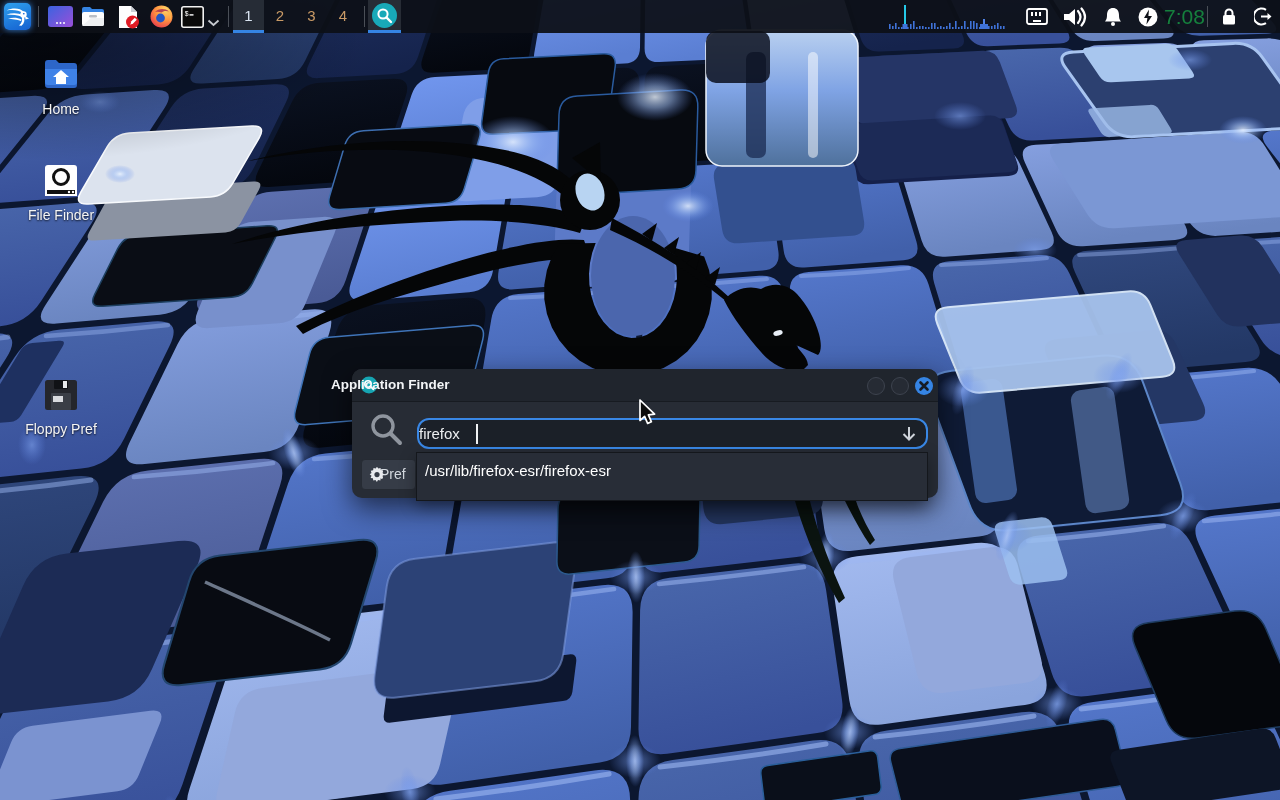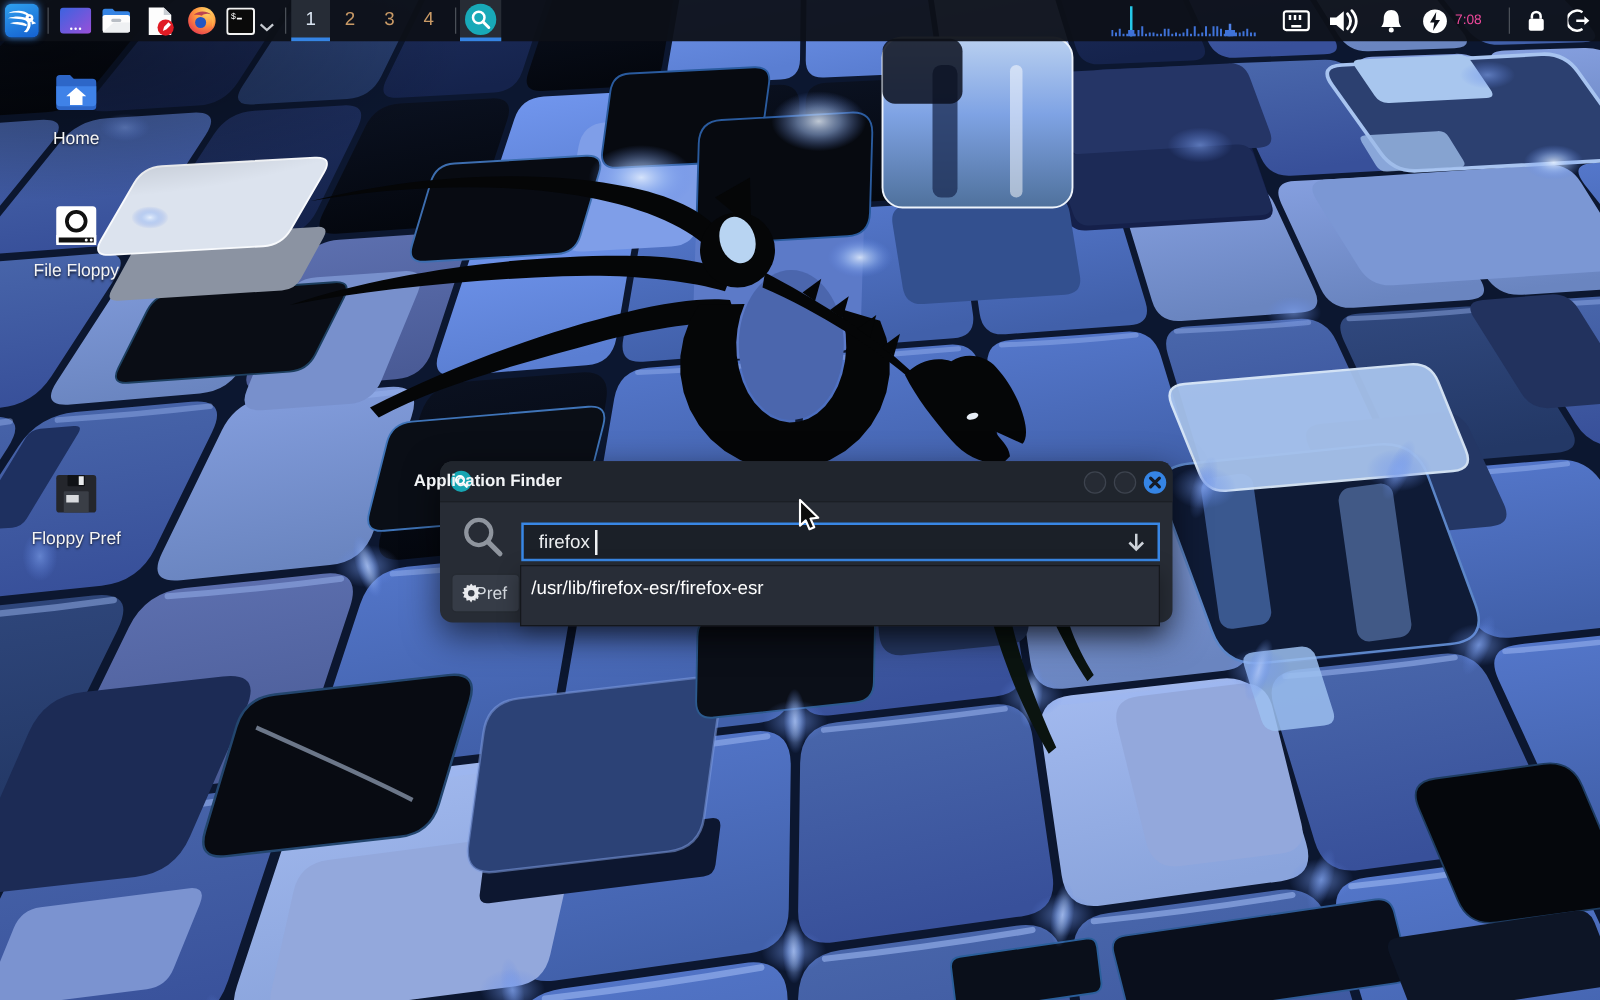--- a/index.html
+++ b/index.html
@@ -2,29 +2,29 @@
 <html><head><meta charset="utf-8"><style>
 *{margin:0;padding:0;box-sizing:border-box}
 html,body{width:1280px;height:800px;overflow:hidden;font-family:"Liberation Sans",sans-serif}
 #root{position:relative;width:1280px;height:800px;background:#0c1730}
 #wall{position:absolute;left:0;top:0}
 #panel{position:absolute;left:0;top:0;width:1280px;height:33px;background:rgba(13,16,23,0.94);z-index:30}
 .sep{position:absolute;top:6px;width:1px;height:21px;background:#4a4f57}
 .picon{position:absolute;top:0}
 .ws{position:absolute;top:0;height:33px;width:31px;text-align:center;font-size:15px;line-height:31px;color:#c99a66}
 .ws.act{background:#2b313b;color:#d9e4f1;border-bottom:3px solid #3584e4}
-#clock{position:absolute;top:0;height:33px;line-height:33px;font-size:11px;color:#ec4899}
+#clock{position:absolute;top:0;height:33px;line-height:33px;font-size:21px;color:#15803d}
 .dicon{position:absolute;width:80px;text-align:center;z-index:5}
 .dicon .lbl{margin-top:6px;font-size:14px;color:#f5f5f5;text-shadow:0 1px 2px rgba(0,0,0,0.85)}
 #finder{position:absolute;left:352px;top:369px;width:586px;height:129px;background:#272c35;border-radius:10px;box-shadow:0 10px 28px rgba(0,0,0,0.6);z-index:20}
 #fhead{position:absolute;left:0;top:0;width:100%;height:33px;background:#20252d;border-radius:10px 10px 0 0;border-bottom:1px solid #171b21}
 #ftitle{position:absolute;width:100%;top:8px;transform:translateX(-21px);font-size:13.5px;font-weight:bold;color:#f2f4f6}
 .hbtn{position:absolute;top:7.5px;width:18px;height:18px;border-radius:50%;background:#262b34;border:1px solid #3d434e}
 #fclose{position:absolute;top:7.5px;width:18px;height:18px;border-radius:50%;background:#3584e4}
-#finput{position:absolute;left:65px;top:49px;width:511px;height:31px;background:#1b2028;border:2px solid #3987e5;border-radius:0;color:#eceef0;font-size:15px;line-height:27px;padding-left:12px}
+#finput{position:absolute;left:65px;top:49px;width:511px;height:31px;background:#1b2028;border:2px solid #3987e5;border-radius:12px;color:#eceef0;font-size:15px;line-height:27px;}
 #caret{position:absolute;left:57px;top:4px;width:1.5px;height:20px;background:#f0f2f4}
 #fbtn{position:absolute;left:9px;top:90px;width:55px;height:31px;background:#363c47;border:1px solid #262b33;border-radius:4px;color:#d4d9df;font-size:14px;line-height:29px}
 #fdrop{position:absolute;left:416px;top:452px;width:512px;height:49px;background:#282d37;border:1px solid #14171c;box-shadow:0 6px 16px rgba(0,0,0,0.35);z-index:21;color:#ffffff;font-size:15px;line-height:36px;padding-left:8px}
 #cursor{position:absolute;left:632px;top:398px;z-index:50}
 </style></head><body>
 <div id="root">
     <div id="wall"><svg width="1280" height="800" viewBox="0 0 1280 800">
 <defs>
           <linearGradient id="gk" x1="0" y1="0" x2="0.25" y2="1">
             <stop offset="0" stop-color="#0b1222"></stop>
@@ -324,21 +324,21 @@
     </div>
     <div class="dicon" style="left:21px;top:164px">
       <div><svg width="34" height="33" viewBox="0 0 34 33">
           <rect x="1" y="1" width="32" height="31" rx="3" fill="#ffffff"></rect>
           <circle cx="17" cy="13" r="7.5" fill="none" stroke="#111" stroke-width="3"></circle>
           <rect x="1" y="24" width="32" height="8" fill="#ffffff"></rect>
           <rect x="3" y="26" width="28" height="4" fill="#111"></rect>
           <circle cx="25" cy="28" r="1.2" fill="#fff"></circle>
           <circle cx="29" cy="28" r="1.2" fill="#fff"></circle>
         </svg></div>
-      <div class="lbl">File Floppy</div>
+      <div class="lbl">File Finder</div>
     </div>
     <div class="dicon" style="left:21px;top:379px">
       <div><svg width="34" height="32" viewBox="0 0 34 32">
           <rect x="1" y="1" width="32" height="30" rx="2.5" fill="#24262c"></rect>
           <rect x="10" y="1" width="14" height="9" rx="1" fill="#101216"></rect>
           <rect x="19" y="2" width="4" height="7" fill="#e8eaec"></rect>
           <rect x="7" y="14" width="20" height="17" rx="1" fill="#3a3e46"></rect>
           <rect x="9" y="17" width="10" height="6" fill="#d8dade"></rect>
         </svg></div>
       <div class="lbl">Floppy Pref</div>

